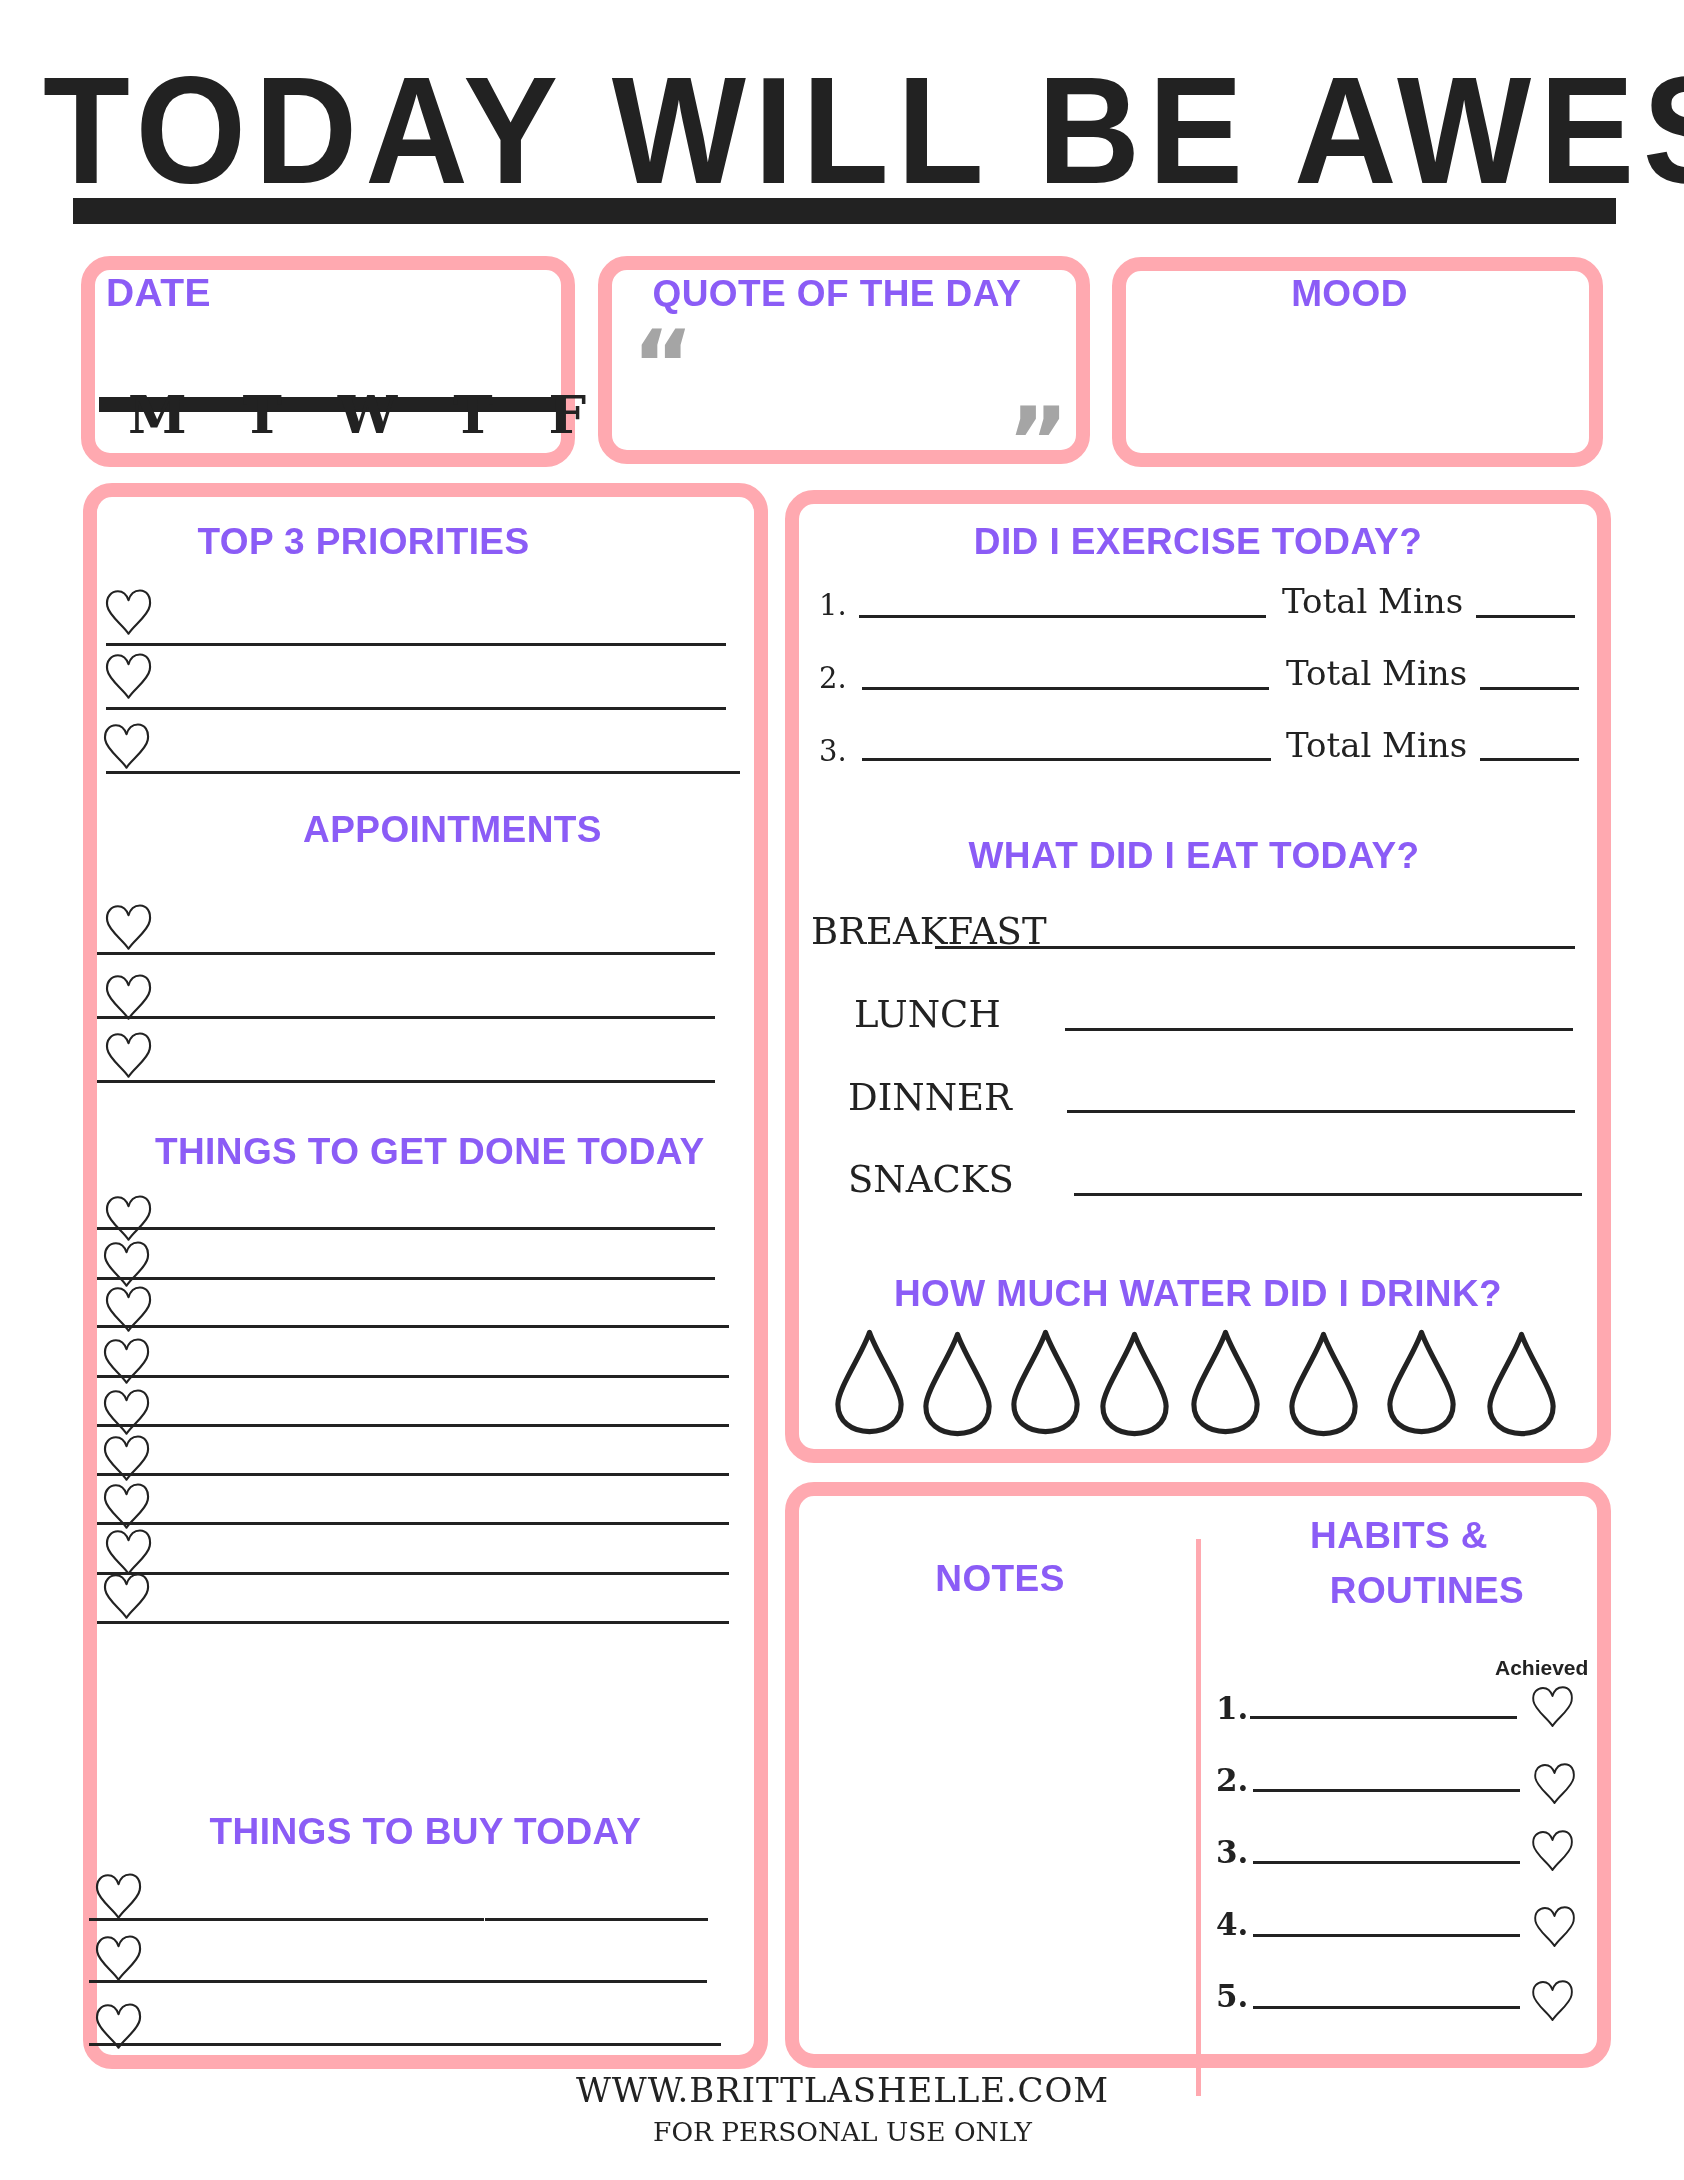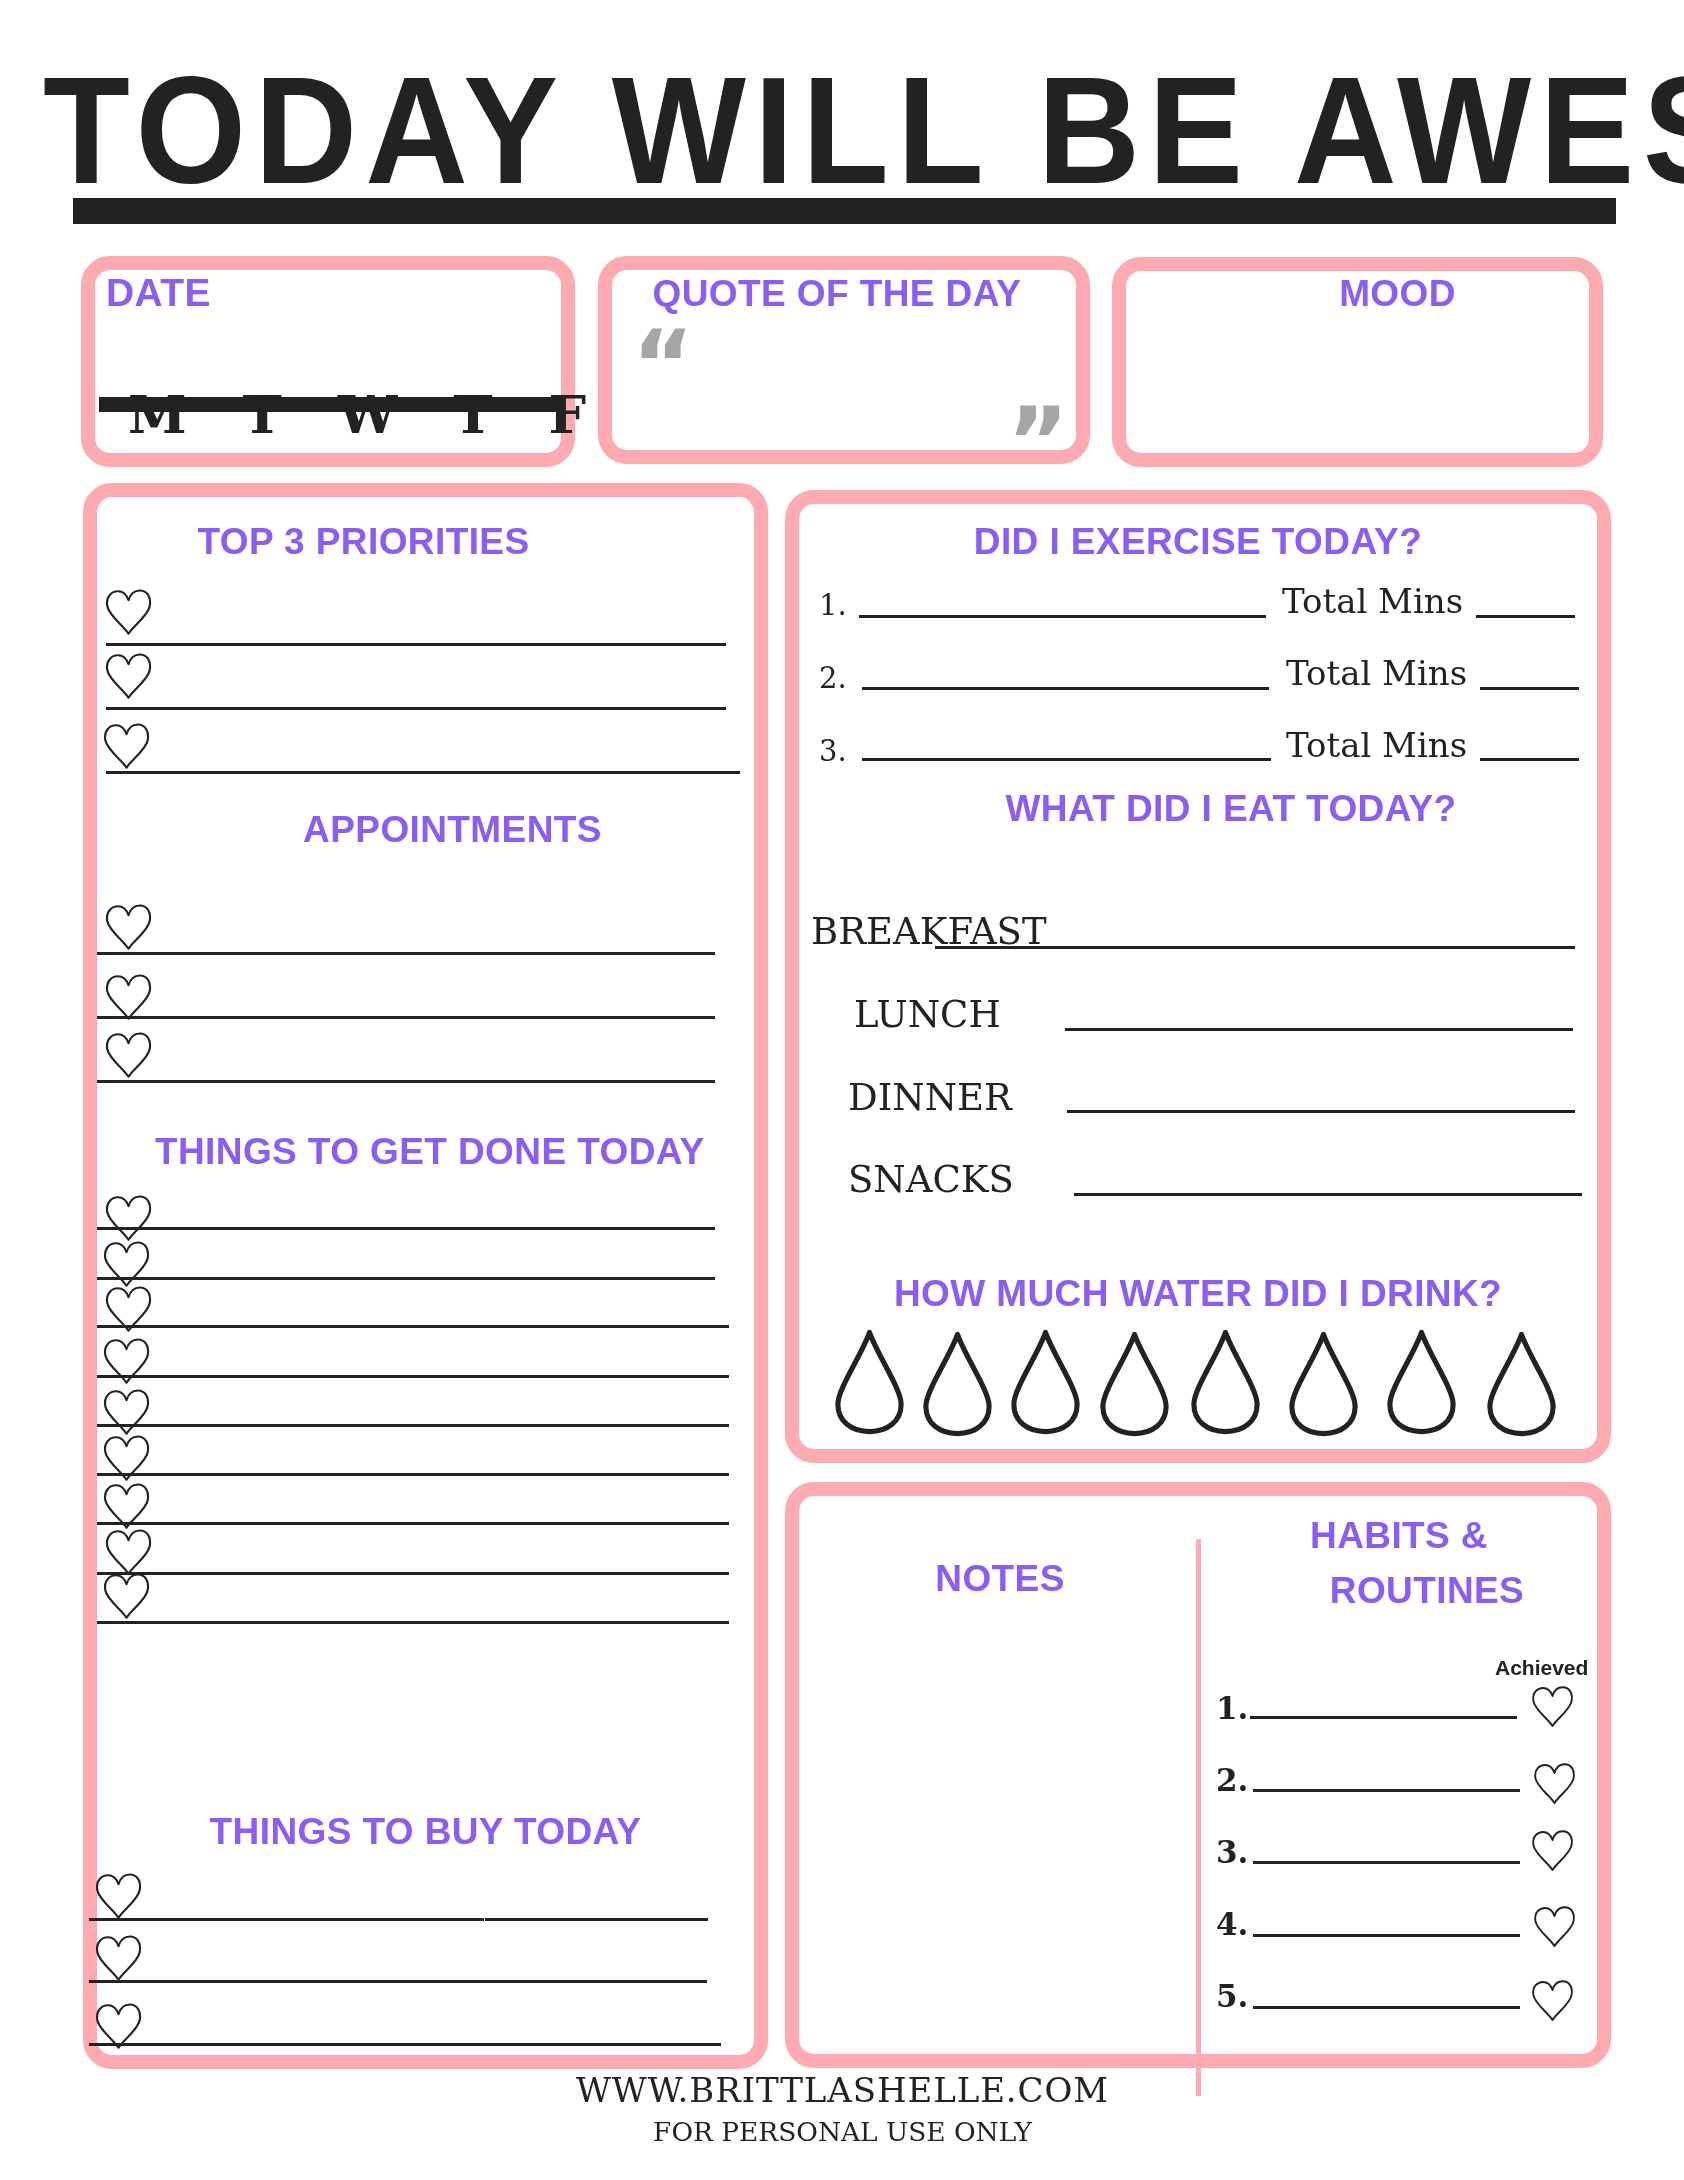--- a/index.html
+++ b/index.html
@@ -56,21 +56,21 @@
   <span>S</span>
 </div>
 
 <div class="box" style="left:598px;top:256px;width:492px;height:208px;"></div>
 <div class="h sans" style="left:598px;width:478px;top:273px;">QUOTE OF THE DAY</div>
 <div class="quote-mark" style="left:632px;top:319px;">“</div>
 <div class="quote-mark" style="left:1007px;top:396px;">”</div>
 <div class="abs" style="left:681px;top:336px;width:315px;height:102px;"></div>
 
 <div class="box" style="left:1112px;top:257px;width:491px;height:210px;"></div>
-<div class="h sans" style="left:1152px;width:491px;top:273px;">MOOD</div>
+<div class="h sans" style="left:1104px;width:491px;top:273px;">MOOD</div>
 <div class="abs" style="left:1133px;top:332px;width:451px;height:119px;"></div>
 
 <div class="box" style="left:83px;top:483px;width:685px;height:1586px;"></div>
 
 <div class="h sans" style="left:83px;width:561px;top:521px;text-align:center;padding-left:0;">TOP 3 PRIORITIES</div>
 <div>
   <svg class="heart" style="left:104px;top:588px;" viewBox="0 0 58 58" width="49" height="49">
       <use href="#heart-sym"></use>
     </svg>
   <div class="line" style="left:106px;top:643px;width:620px;"></div>
@@ -176,21 +176,21 @@
   <div class="line" style="left:1480px;top:687px;width:99px;"></div>
 
   <div class="ex-row" style="left:819px;top:729px;">
     <span style="font-size:29px;">3.</span>
   </div>
   <div class="line" style="left:862px;top:758px;width:409px;"></div>
   <div class="ex-row" style="left:1286px;top:725px;">Total Mins</div>
   <div class="line" style="left:1480px;top:758px;width:99px;"></div>
 </div>
 
-<div class="h sans" style="left:785px;width:818px;top:788px;margin-left:37px;">WHAT DID I EAT TODAY?</div>
+<div class="h sans" style="left:785px;width:818px;top:835px;">WHAT DID I EAT TODAY?</div>
 <div>
   <div class="food" style="left:811px;top:910px;">BREAKFAST</div>
   <div class="line" style="left:935px;top:946px;width:637px;"></div>
   <div class="line" style="left:1067px;top:946px;width:508px;"></div>
   <div class="food" style="left:854px;top:993px;">LUNCH</div>
   <div class="line" style="left:1065px;top:1028px;width:508px;"></div>
   <div class="food" style="left:848px;top:1076px;">DINNER</div>
   <div class="line" style="left:1067px;top:1110px;width:508px;"></div>
   <div class="food" style="left:848px;top:1158px;">SNACKS</div>
   <div class="line" style="left:1074px;top:1193px;width:508px;"></div>

